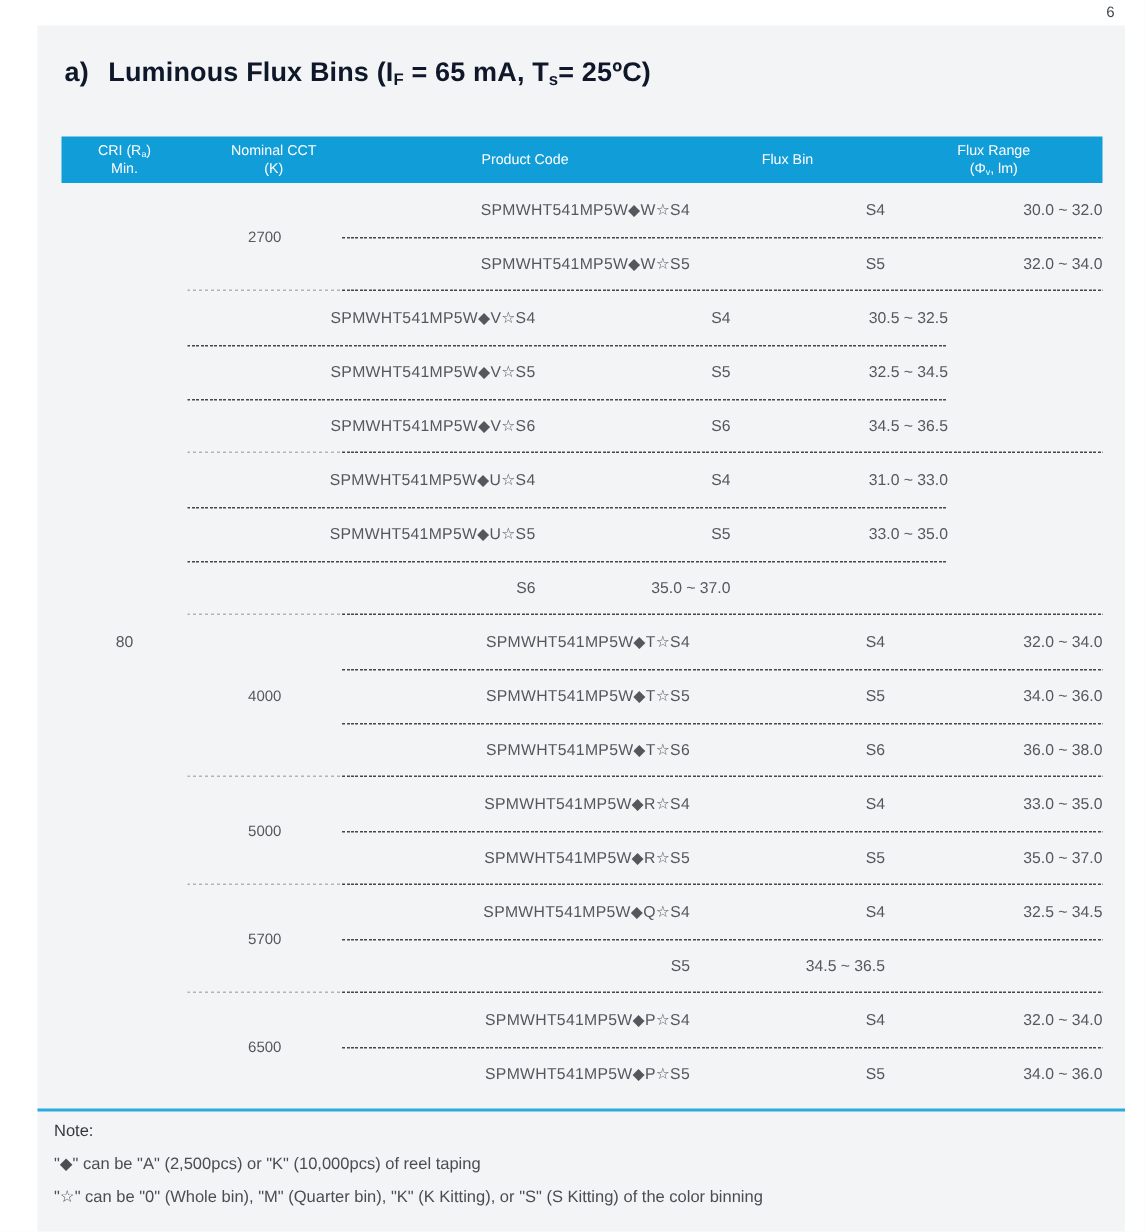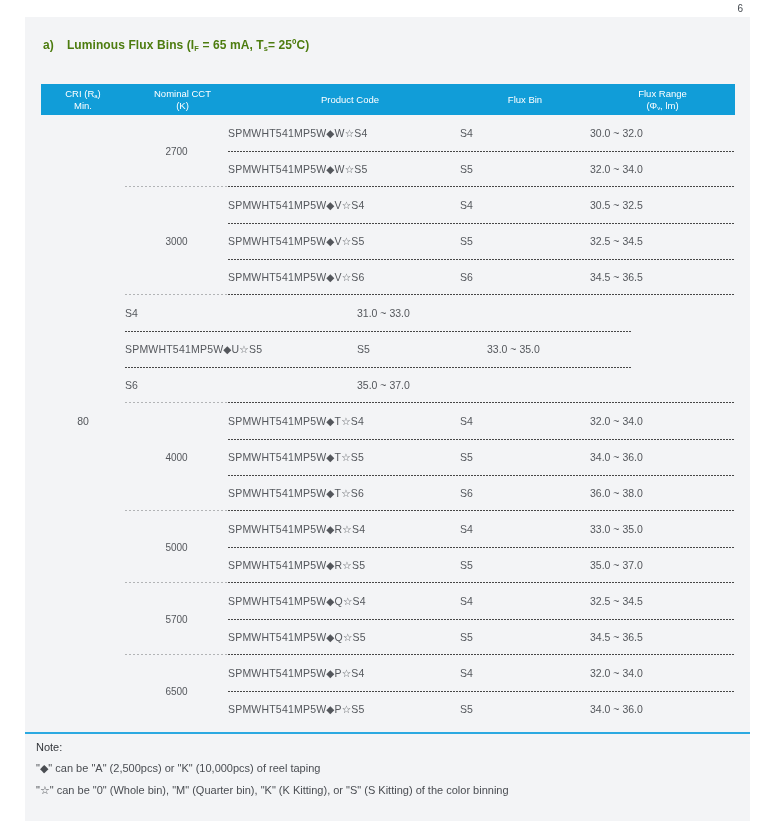--- a/index.html
+++ b/index.html
@@ -3,41 +3,41 @@
 <meta charset="utf-8">
 <style>
   * { margin:0; padding:0; box-sizing:border-box; }
   html,body { width:763px; background:#ffffff; font-family:"Liberation Sans","DejaVu Sans",sans-serif; }
   body { position:relative; height:821px; overflow:hidden; }
 
   .page-number { position:absolute; top:3px; right:20px; font-size:10px; color:#43484e; }
 
   .card { position:absolute; left:25px; top:17px; width:725px; height:804px; background:#f3f4f6; }
 
-  .section-title { padding:21px 0 0 18px; font-size:12px; font-weight:bold; color:#4d7c0f; letter-spacing:0.1px; }
+  .section-title { padding:21px 0 0 18px; font-size:18px; font-weight:bold; color:#0f172a; letter-spacing:0.1px; }
   .section-title .t-prefix { margin-right:13px; }
   sub { font-size:0.62em; line-height:0; vertical-align:-0.25em; }
 
   .table { margin:32px 0 0 16px; width:694px; }
 
   .thead { display:grid; grid-template-columns:84px 115px 220px 130px 145px; background:#119dd8; color:#ffffff; height:31px; align-items:center; text-align:center; font-size:9.5px; line-height:12px; }
 
   .tbody { display:flex; background:#f3f4f6; }
   .cri-col { width:84px; display:flex; align-items:center; justify-content:center; font-size:10.5px; color:#54575c; }
   .groups { width:610px; }
 
   .group { position:relative; }
   .gsep { position:absolute; top:-1px; left:0; width:100%; height:1px; display:flex; }
   .gsep-l { width:103px; height:1px; background:repeating-linear-gradient(90deg,#b2b4b6 0 2px,transparent 2px 4px); }
   .gsep-d { flex:1; height:1px; background:repeating-linear-gradient(90deg,#474747 0 2px,transparent 2px 3px); }
 
   .gbody { display:flex; }
   .cct { width:103px; display:flex; align-items:center; justify-content:center; font-size:10px; color:#54575c; }
   .rows { width:507px; }
-  .row { display:grid; grid-template-columns:232px 130px 145px; height:36px; align-items:center; text-align:left; font-size:10.5px; color:#54575c; position:relative; }
+  .row { display:grid; grid-template-columns:232px 130px 145px; height:36px; align-items:center; text-align:right; font-size:10.5px; color:#54575c; position:relative; }
   .row + .row::before { content:""; position:absolute; left:0; top:0; width:100%; height:1px; background:repeating-linear-gradient(90deg,#474747 0 2px,transparent 2px 3px); }
   .cell.code { letter-spacing:0.2px; }
 
   .note-rule { margin:5px 0 0 0; width:725px; height:2px; background:#2ba9e1; }
   .note-block { padding:7px 14px 0 11px; }
   .note-title { font-size:11px; font-weight:normal; color:#33363b; }
   .note-line { margin-top:9px; font-size:11px; color:#4a4d52; }
 </style>
 </head>
 <body>
@@ -95,21 +95,20 @@
             </div>
           </div>
         </div>
 
         <div class="group">
           <div class="gsep">
               <span class="gsep-l"></span>
               <span class="gsep-d"></span>
             </div>
           <div class="gbody">
-            <div class="cct">3000</div>
             <div class="rows">
               <div class="row">
                 <div class="cell code">SPMWHT541MP5W◆V☆S4</div>
                 <div class="cell bin">S4</div>
                 <div class="cell range">30.5 ~ 32.5</div>
               </div>
               <div class="row">
                 <div class="cell code">SPMWHT541MP5W◆V☆S5</div>
                 <div class="cell bin">S5</div>
                 <div class="cell range">32.5 ~ 34.5</div>
@@ -124,20 +123,21 @@
         </div>
 
         <div class="group">
           <div class="gsep">
               <span class="gsep-l"></span>
               <span class="gsep-d"></span>
             </div>
           <div class="gbody">
             <div class="rows">
               <div class="row">
+                <div class="cell code">SPMWHT541MP5W◆U☆S4</div>
                 <div class="cell bin">S4</div>
                 <div class="cell range">31.0 ~ 33.0</div>
               </div>
               <div class="row">
                 <div class="cell code">SPMWHT541MP5W◆U☆S5</div>
                 <div class="cell bin">S5</div>
                 <div class="cell range">33.0 ~ 35.0</div>
               </div>
               <div class="row">
                 <div class="cell bin">S6</div>
@@ -203,21 +203,20 @@
             </div>
           <div class="gbody">
             <div class="cct">5700</div>
             <div class="rows">
               <div class="row">
                 <div class="cell code">SPMWHT541MP5W◆Q☆S4</div>
                 <div class="cell bin">S4</div>
                 <div class="cell range">32.5 ~ 34.5</div>
               </div>
               <div class="row">
-                <div class="cell code">SPMWHT541MP5W◆Q☆S5</div>
                 <div class="cell bin">S5</div>
                 <div class="cell range">34.5 ~ 36.5</div>
               </div>
             </div>
           </div>
         </div>
 
         <div class="group">
           <div class="gsep">
               <span class="gsep-l"></span>

